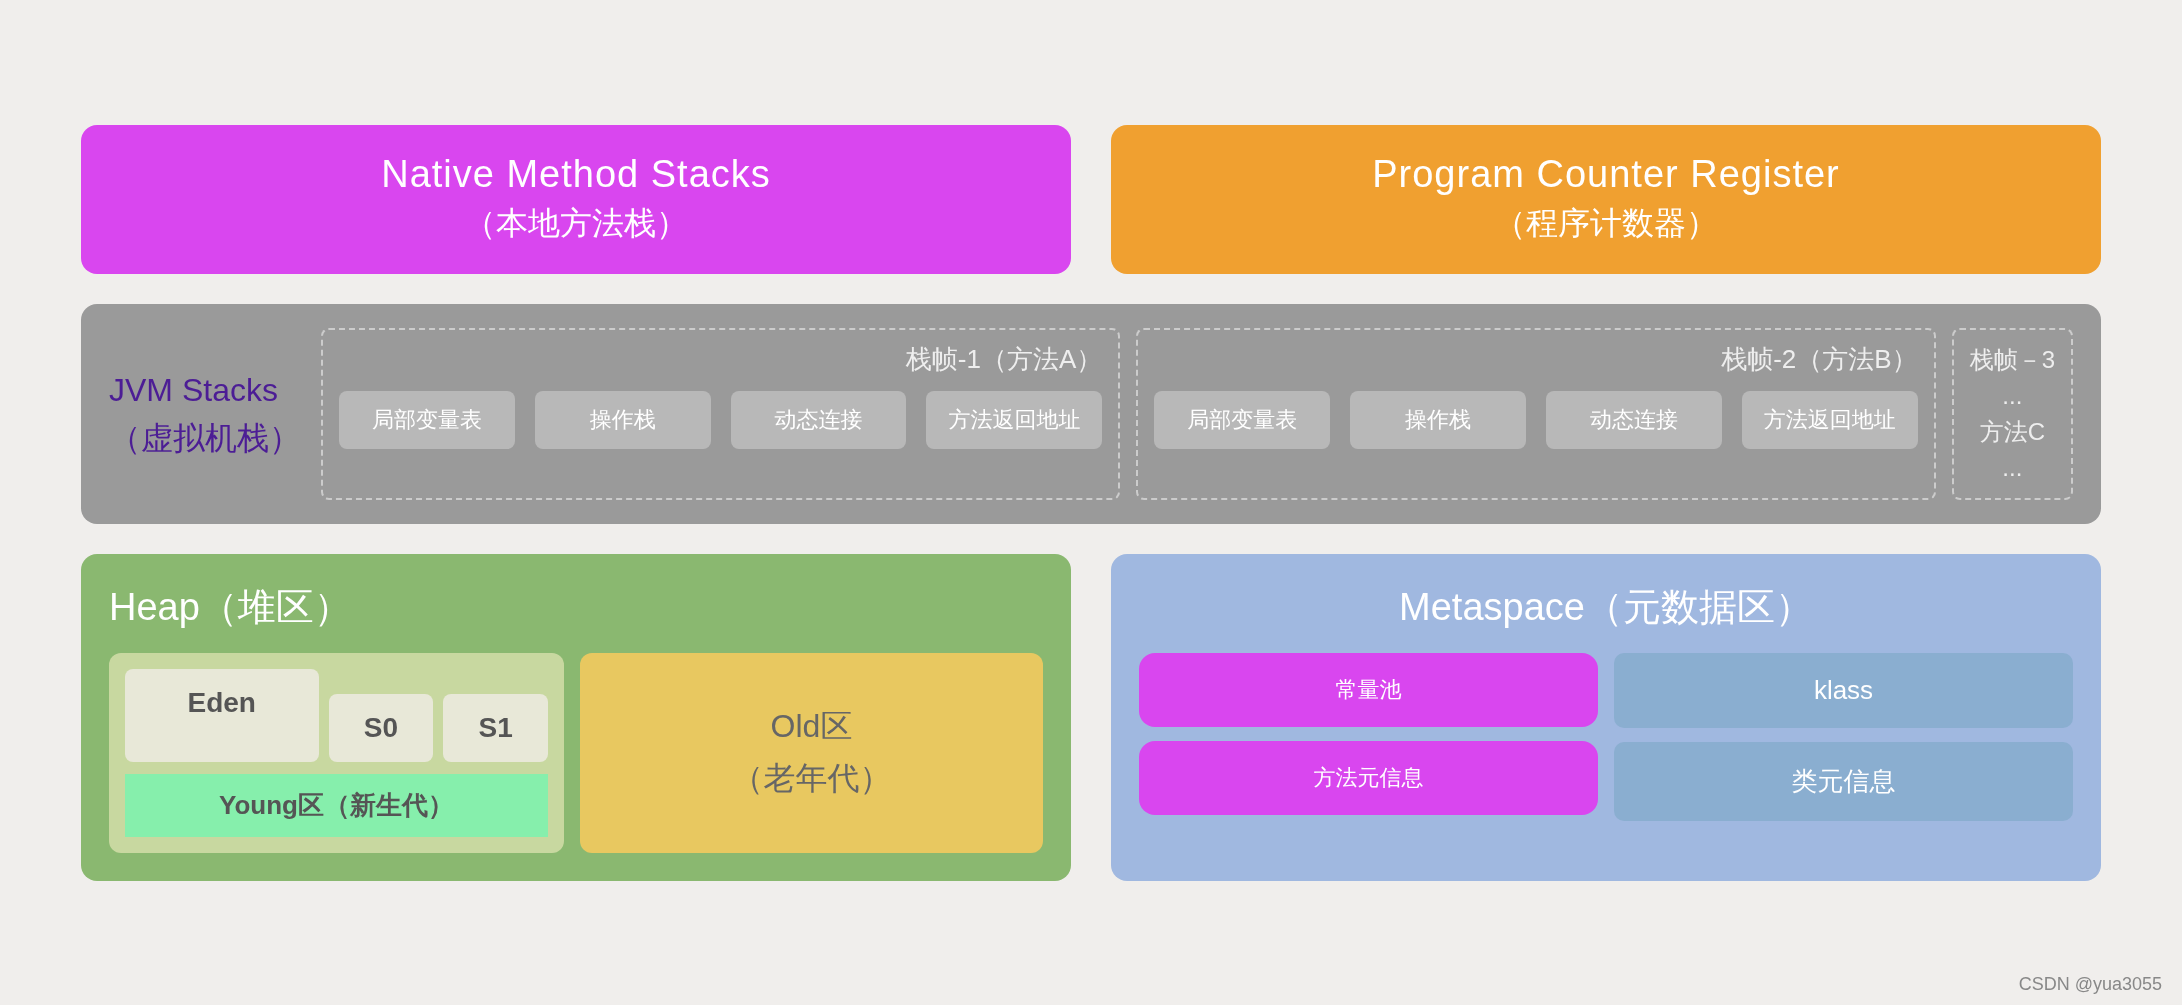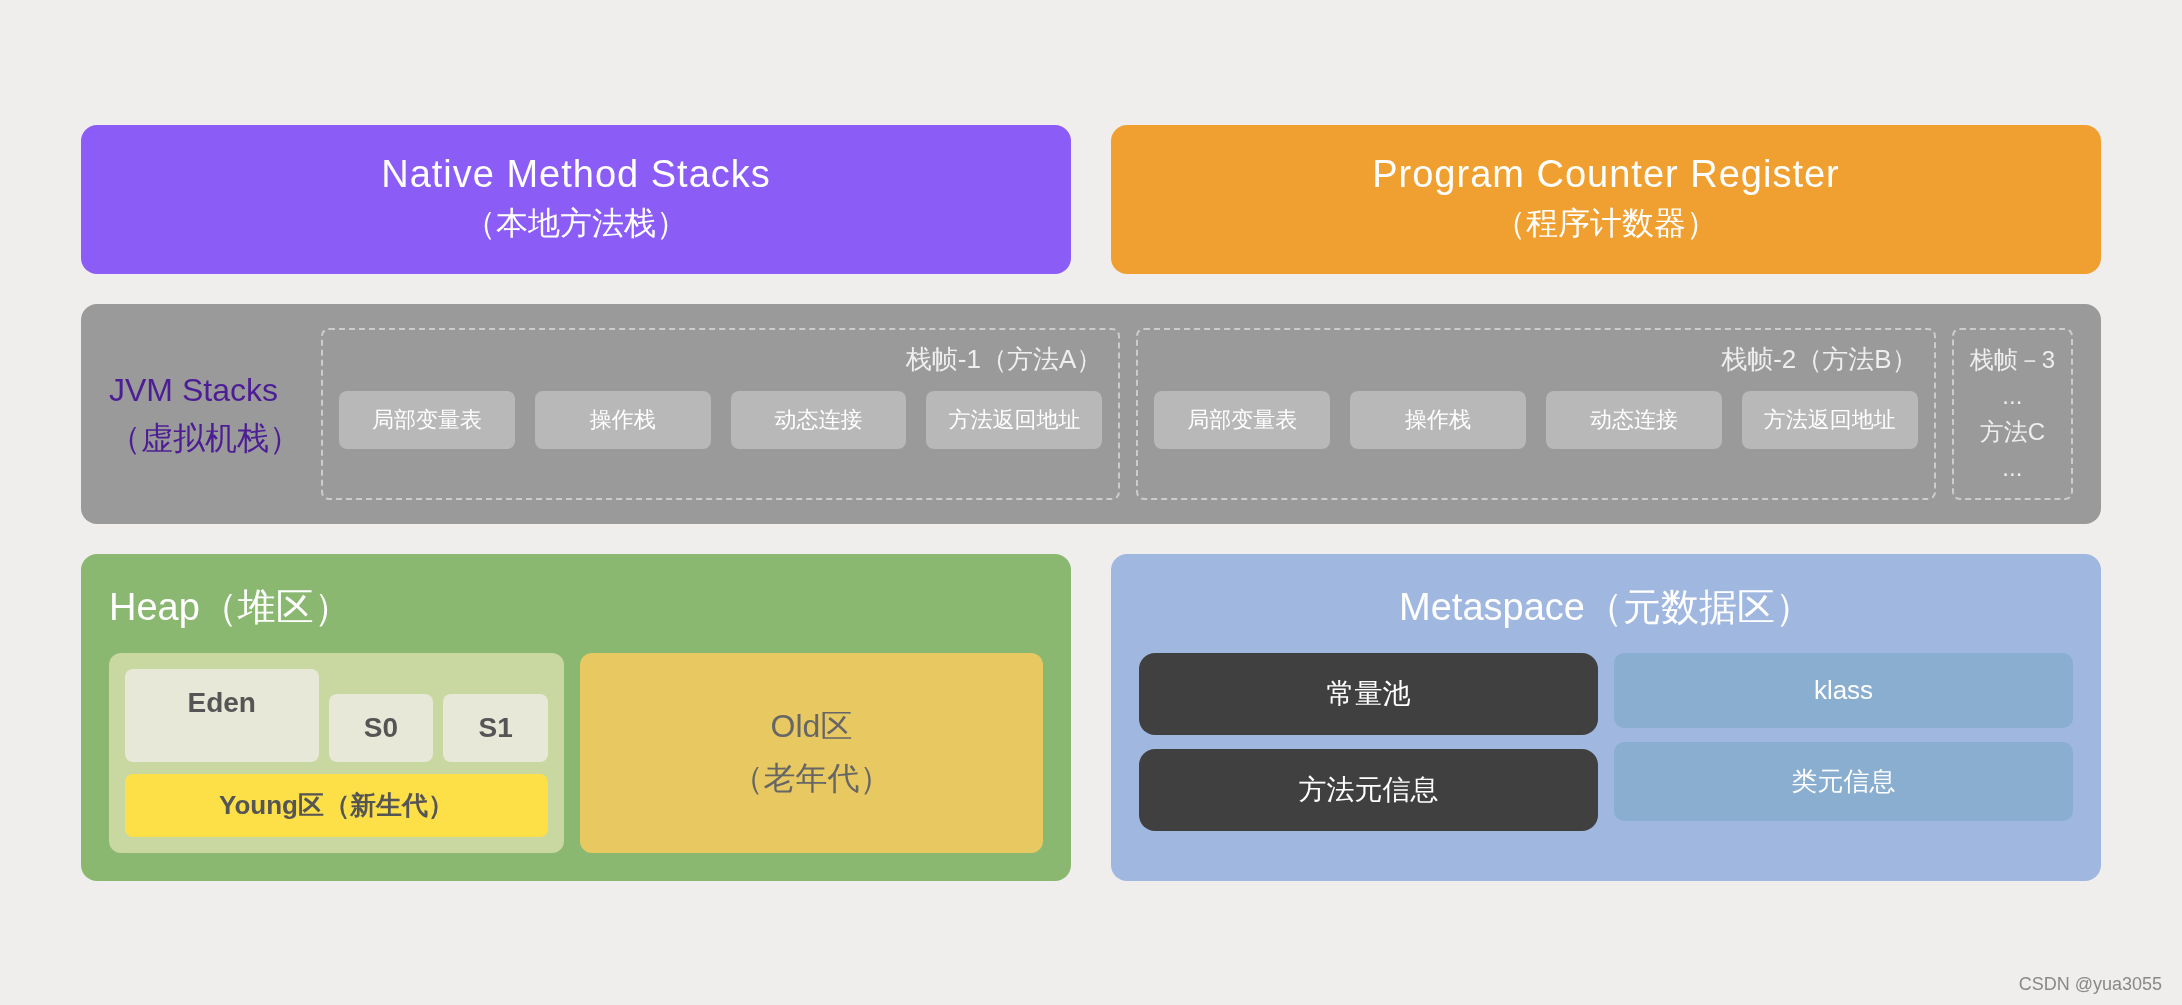--- a/index.html
+++ b/index.html
@@ -20,21 +20,21 @@
       flex-direction: column;
       gap: 30px;
     }
     
     .top-row {
       display: flex;
       gap: 40px;
     }
     .native-method-stacks {
       flex: 1;
-      background: #8b5cf6;
+      background: #d946ef;
       border-radius: 16px;
       padding: 28px 20px;
       text-align: center;
       color: white;
     }
     .program-counter {
       flex: 1;
       background: #f0a030;
       border-radius: 16px;
       padding: 28px 20px;
@@ -166,22 +166,22 @@
       background: #e8e8d8;
       border-radius: 8px;
       padding: 18px 14px;
       text-align: center;
       font-size: 28px;
       color: #555;
       flex: 1;
       margin-top: 25px;
     }
     .young-label {
-      background: #fde047;
-      border-radius: 8px;
+      background: #86efac;
+      border-radius: 0;
       padding: 14px;
       text-align: center;
       font-size: 26px;
       color: #555;
     }
     .old-gen-area {
       flex: 1;
       background: #e8c860;
       border-radius: 12px;
       display: flex;
@@ -213,26 +213,26 @@
       display: flex;
       gap: 16px;
     }
     .metaspace-left {
       flex: 1;
       display: flex;
       flex-direction: column;
       gap: 14px;
     }
     .metaspace-cell {
-      background: #404040;
+      background: #d946ef;
       border-radius: 16px;
       padding: 22px 16px;
       text-align: center;
       color: white;
-      font-size: 28px;
+      font-size: 22px;
     }
     .metaspace-right {
       flex: 1;
       display: flex;
       flex-direction: column;
       gap: 14px;
     }
     .metaspace-cell-right-top {
       background: #8aaed0;
       border-radius: 10px;

